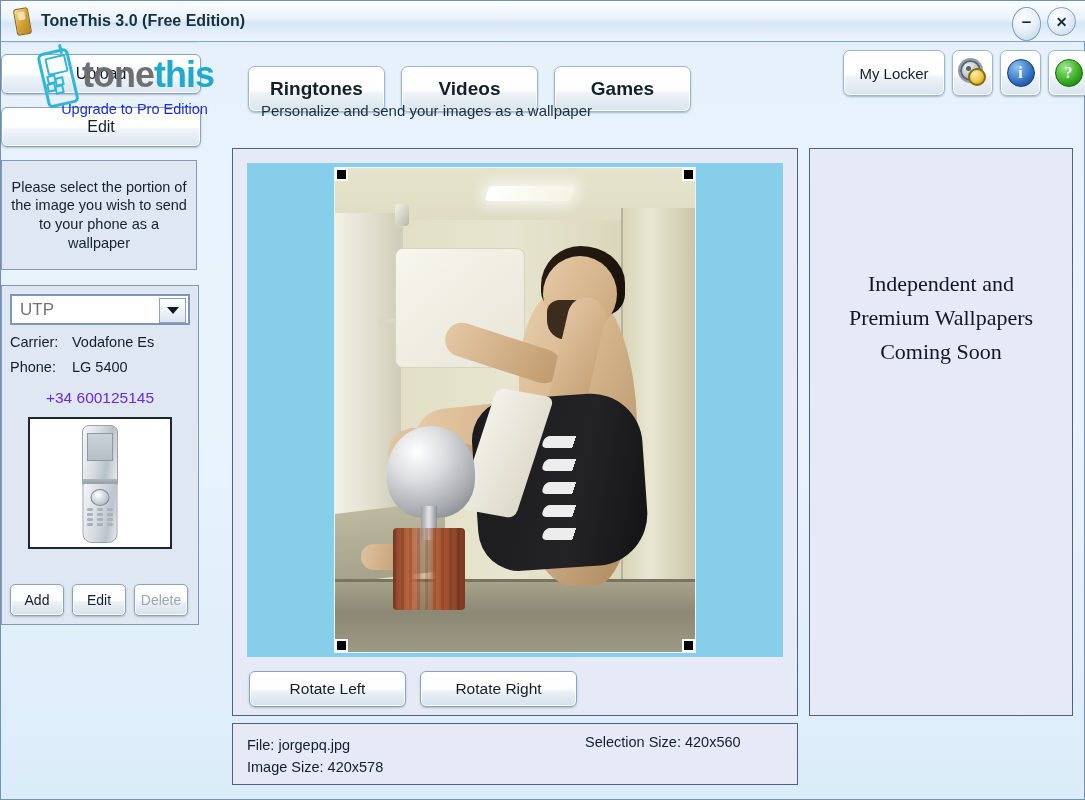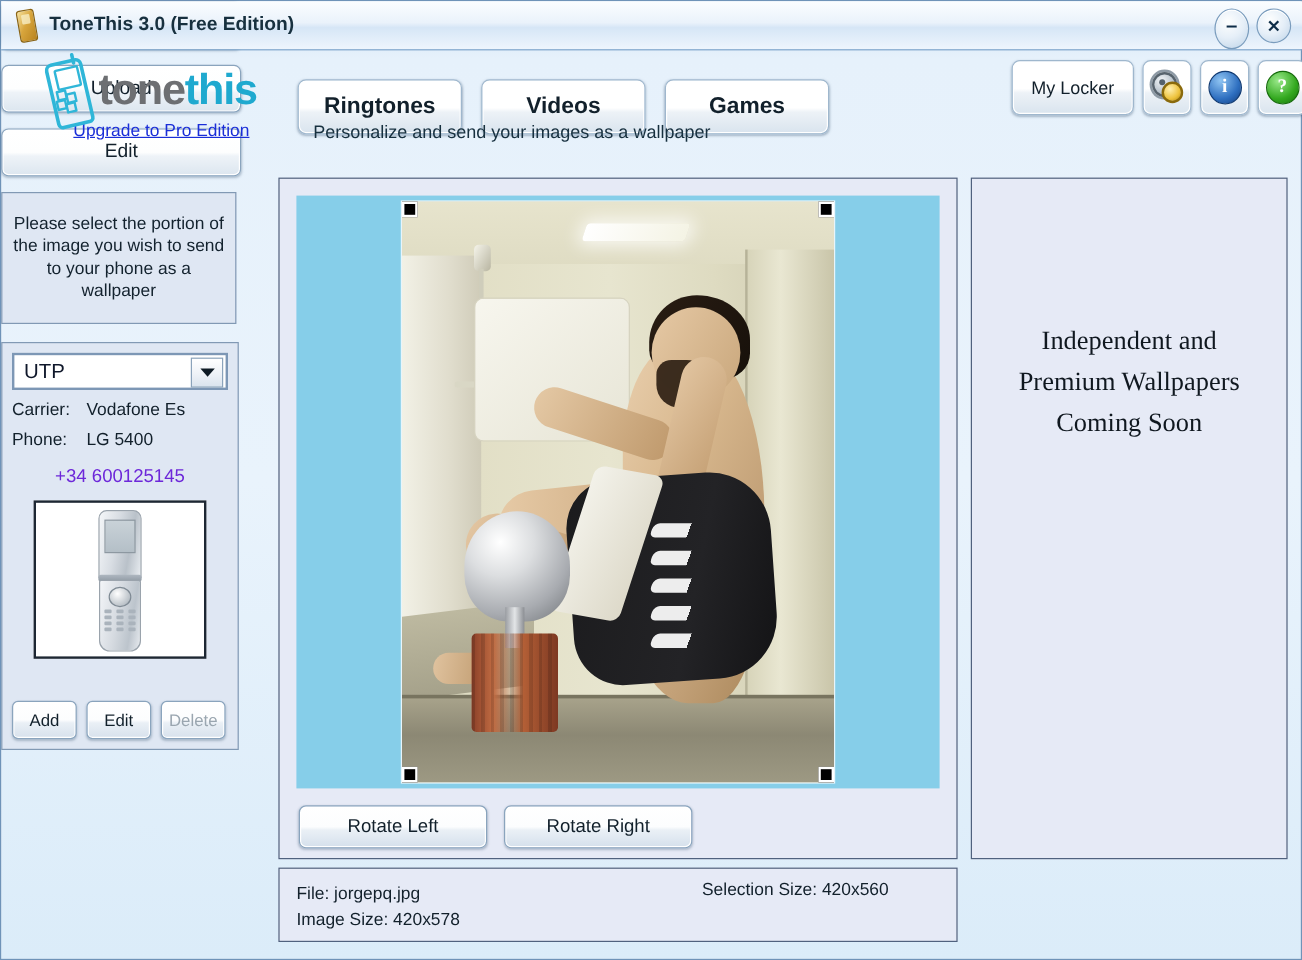--- a/index.html
+++ b/index.html
@@ -70,21 +70,21 @@
   }
   .phone-logo .pl-ant{
     position:absolute;left:23px;top:-4px;width:3px;height:10px;background:#2fb6d8;
     transform:rotate(-13deg);border-radius:2px;
   }
   .logo-text{font-size:36px;font-weight:bold;letter-spacing:-1px;line-height:1;}
   .logo-tone{color:#6d6f72;}
   .logo-this{color:#1fa9cf;}
   .upgrade-link{
     display:block;margin-top:-2px;text-align:center;color:#1a2ed8;font-size:14.5px;
-    text-decoration:underline;cursor:pointer;
+    cursor:pointer;
   }
 
   .navbar{position:absolute;left:230px;top:8px;display:flex;gap:16px;}
   .navbtn{
     width:135px;height:44px;border-radius:7px;
     background:linear-gradient(to bottom,#ffffff 0%,#ffffff 52%,#edf2f7 60%,#d9e4ee 100%);
     border:1px solid #9fb7cd;
     box-shadow:0 1px 2px rgba(40,70,100,.35), inset 0 0 0 1px #ffffff;
     display:flex;align-items:center;justify-content:center;
     font-size:19px;font-weight:bold;color:#12202b;cursor:pointer;margin-top:16px;
@@ -155,21 +155,21 @@
     font-size:14.5px;color:#13222e;line-height:1.28;padding:0 6px;box-sizing:border-box;
   }
   .devicebox{
     margin-top:15px;width:198px;height:340px;border:1px solid #8199b4;
     background:#dfe7f3;box-sizing:border-box;padding:8px;position:relative;
   }
   .combo{
     width:180px;height:31px;background:#ffffff;border:2px solid #7d97b5;
     display:flex;align-items:center;box-sizing:border-box;position:relative;cursor:pointer;
   }
-  .combo-val{font-size:17px;color:#0f172a;padding-left:8px;}
+  .combo-val{font-size:17px;color:#737373;padding-left:8px;}
   .combo-arrow{
     position:absolute;right:2px;top:2px;width:25px;height:23px;
     background:linear-gradient(to bottom,#ffffff 0%,#eef2f7 55%,#dbe4ee 100%);
     border:1px solid #8ba3bb;display:flex;align-items:center;justify-content:center;
   }
   .combo-arrow i{
     display:block;width:0;height:0;border-left:6px solid transparent;border-right:6px solid transparent;
     border-top:7px solid #0e1a24;
   }
   .kv{font-size:14.5px;color:#12202b;margin-top:9px;}

